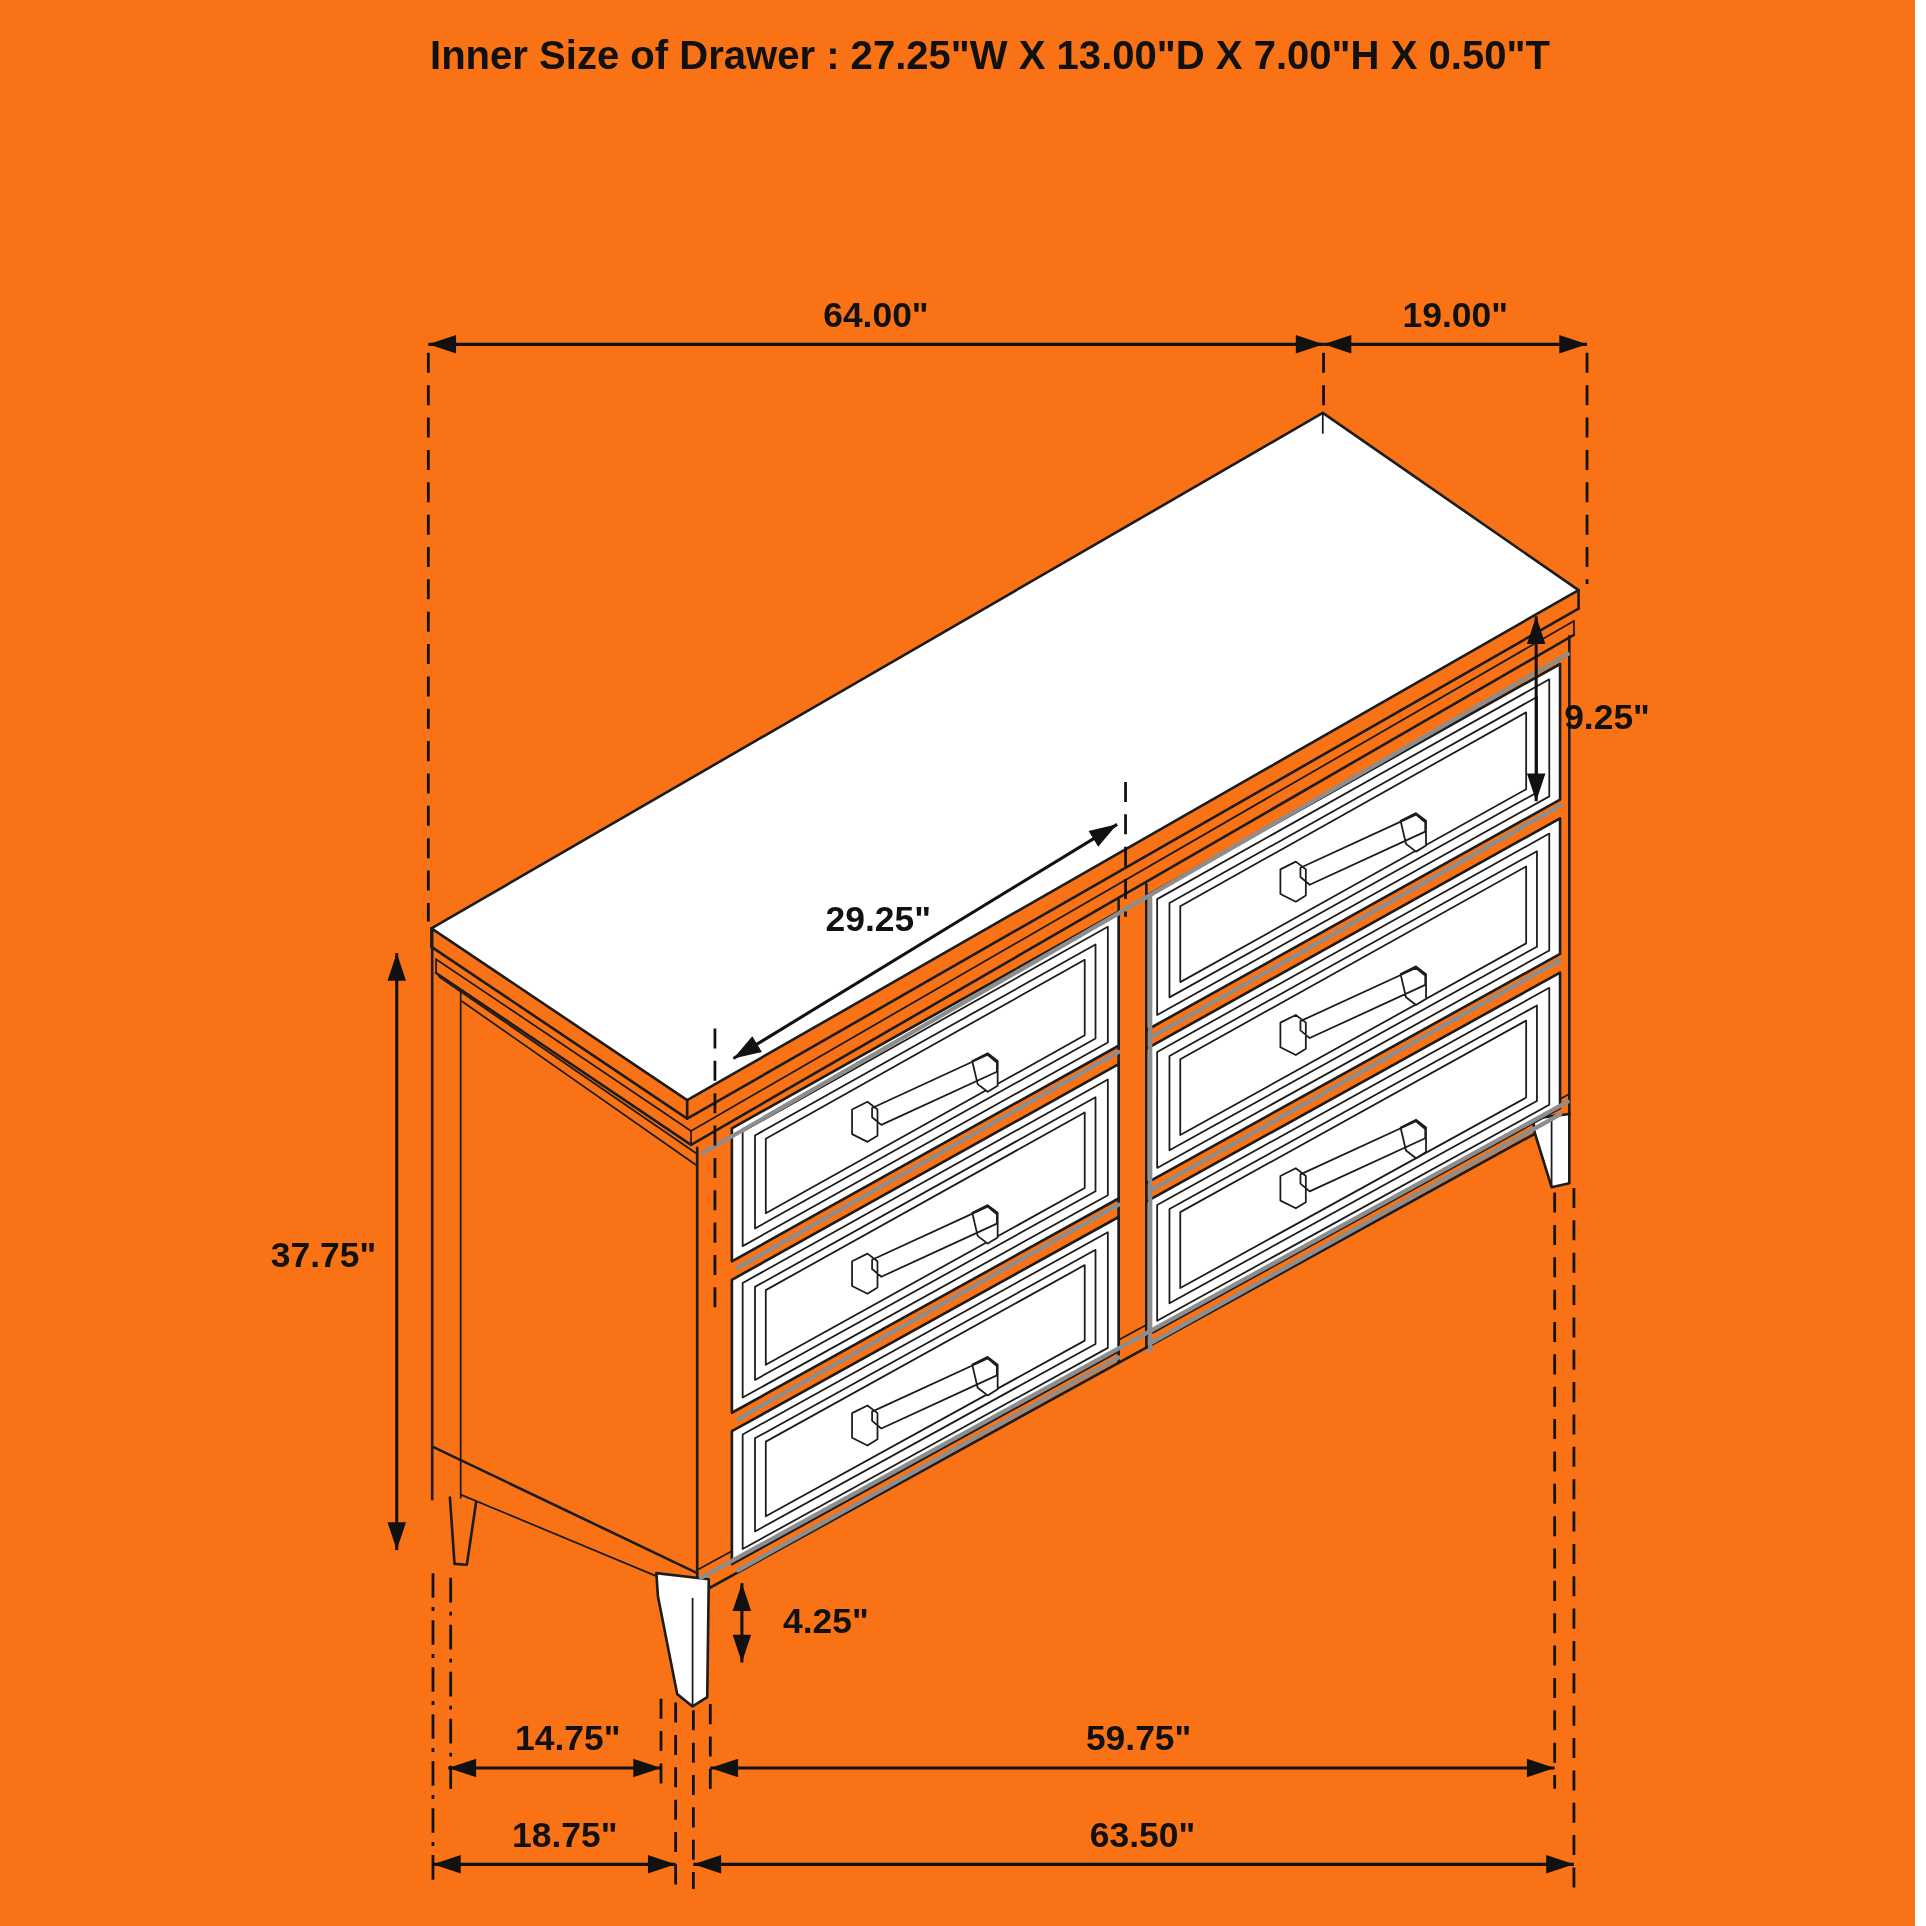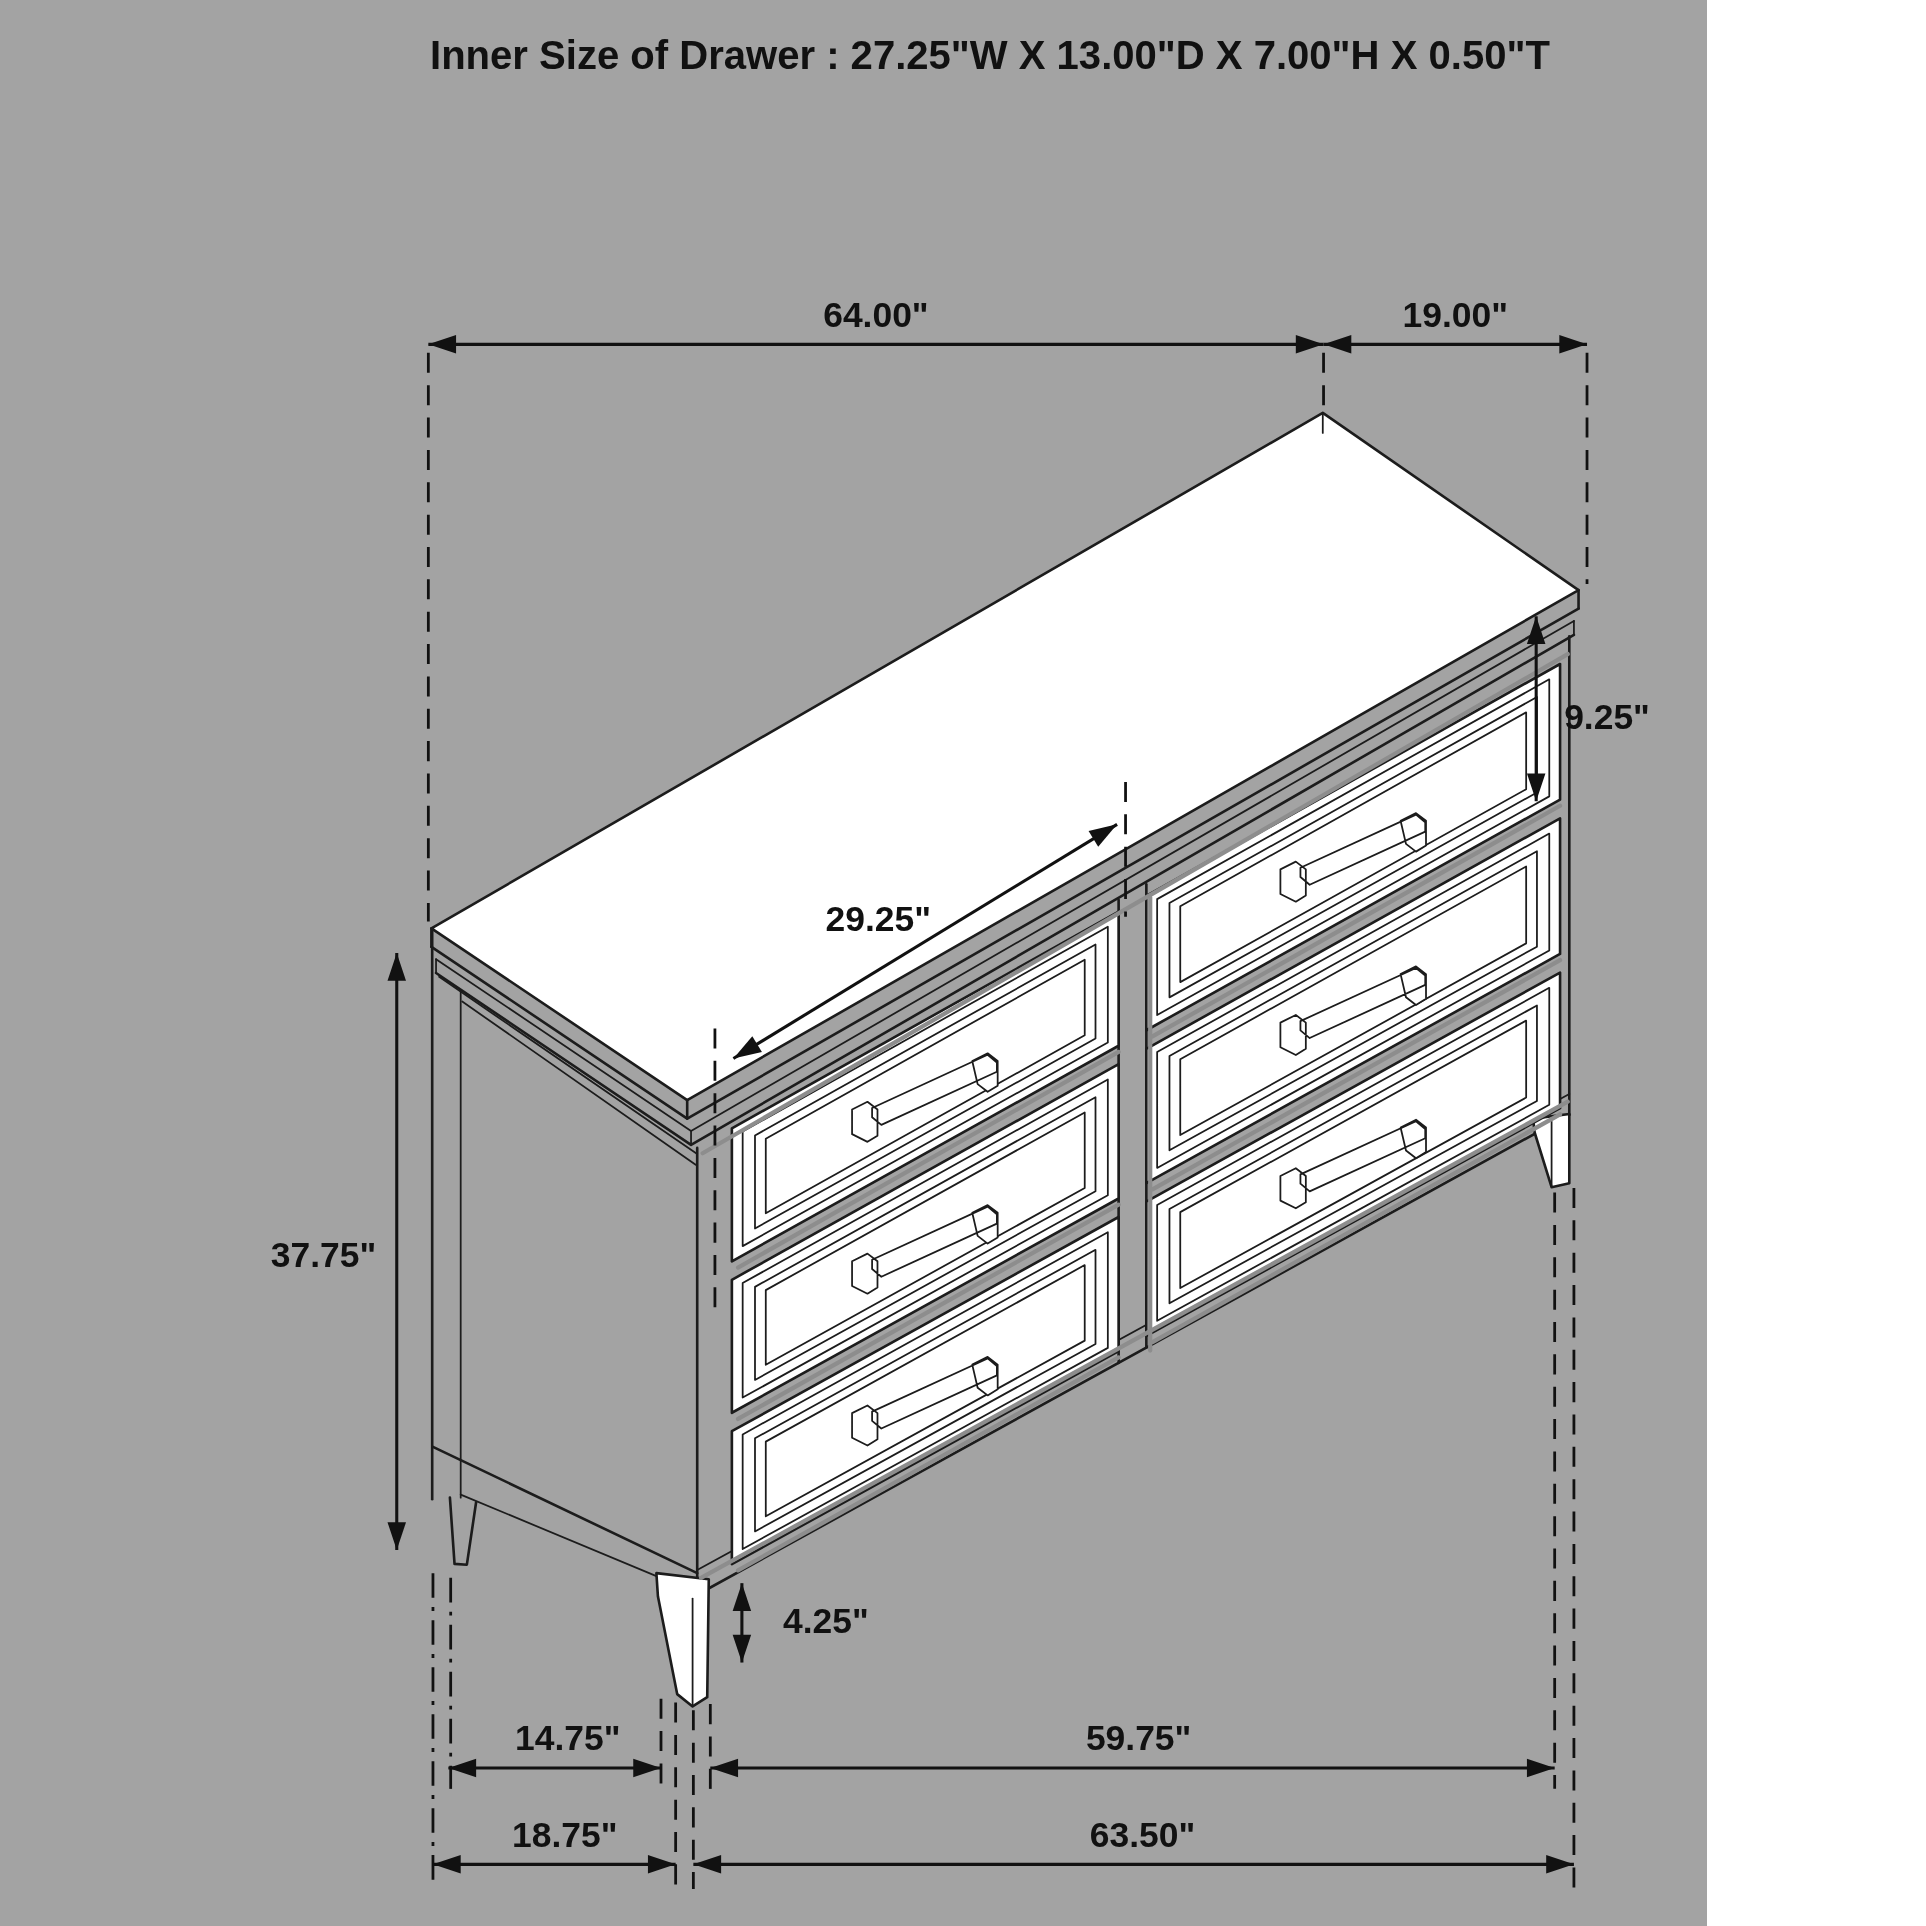--- a/index.html
+++ b/index.html
@@ -1,16 +1,16 @@
 <!DOCTYPE html>
 <html style="font-size:12.3px"><head>
 <meta charset="utf-8">
 <style>
   html,body{margin:0;padding:0;background:#ffffff}
-  #stage{position:relative;width:1707px;height:1926px;background:#a3a3a3;font-family:"Liberation Sans",sans-serif}
+  #stage{position:relative;width:1915px;height:1926px;background:#f97316;font-family:"Liberation Sans",sans-serif}
   svg{display:block}
   .edge{fill:none;stroke:#1c1c1c;stroke-width:3.4;stroke-linejoin:round;stroke-linecap:round}
   .thin{stroke-width:2.3}
   .wfill{fill:#ffffff}
   .shadow{fill:none;stroke:#8d8d8d;stroke-width:5.5;stroke-linecap:round}
   .dimline{fill:none;stroke:#111111;stroke-width:4}
   .dash{fill:none;stroke:#111111;stroke-width:3.6;stroke-dasharray:26 16}
   .dashdot{stroke-dasharray:32 12 5 12}
   .arrow{fill:#111111;stroke:none}
   .dimtext{font-weight:700;font-size:46px;fill:#111111;font-family:"Liberation Sans",sans-serif;text-anchor:middle}

